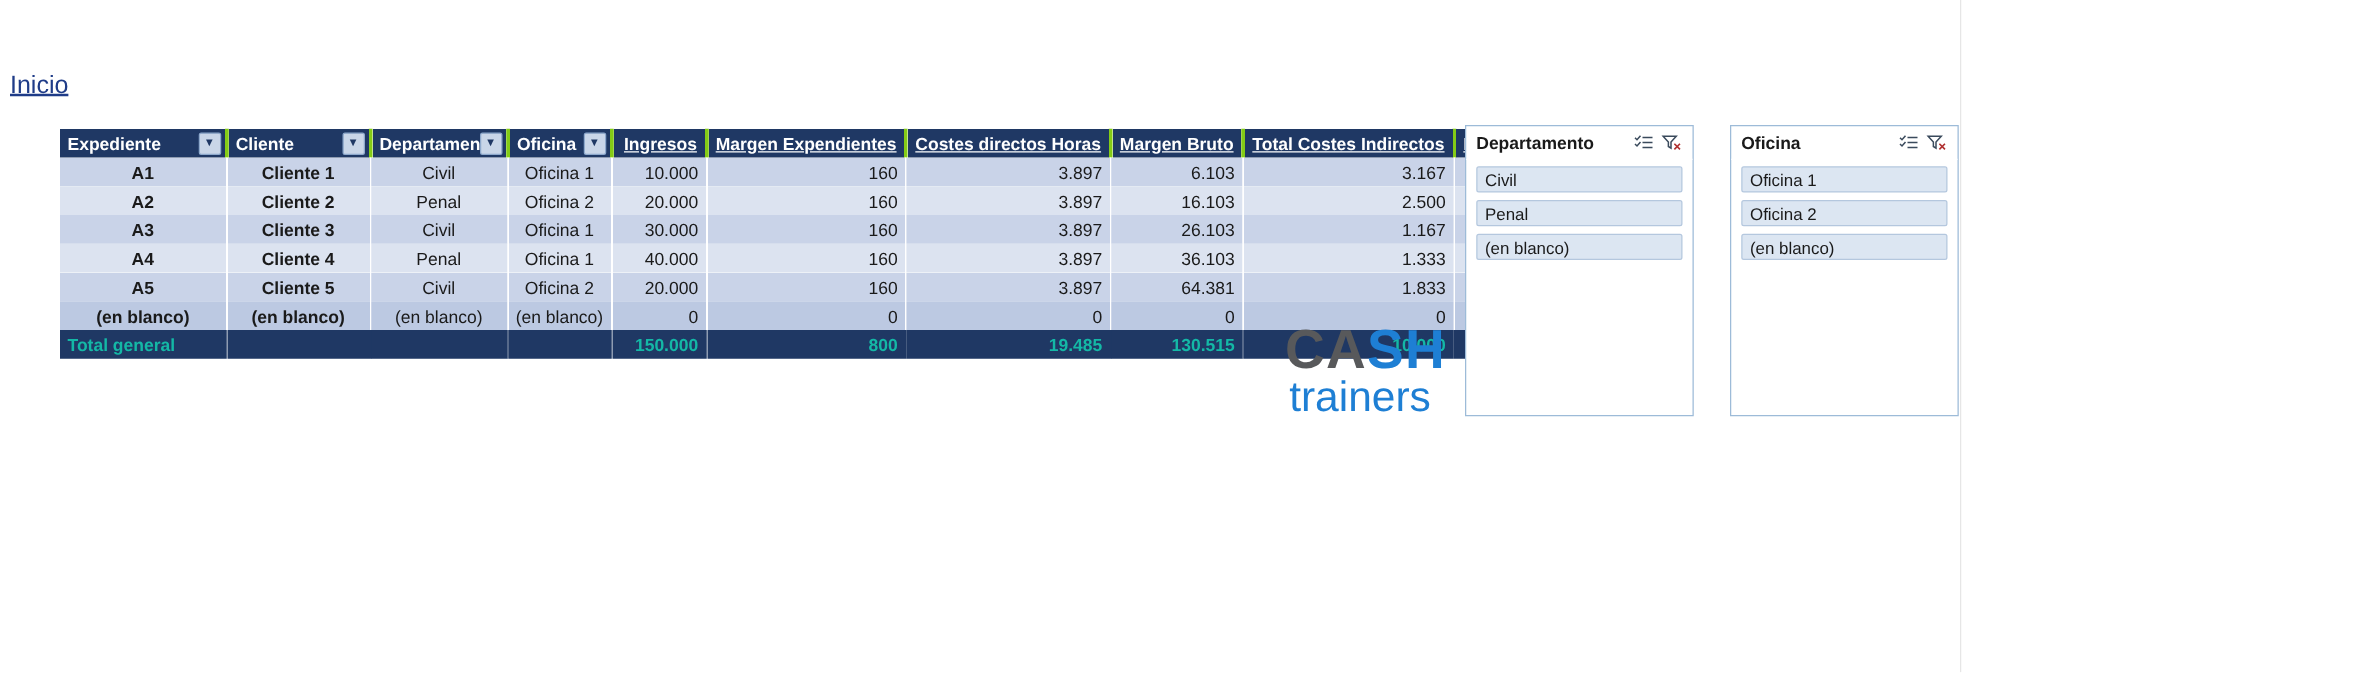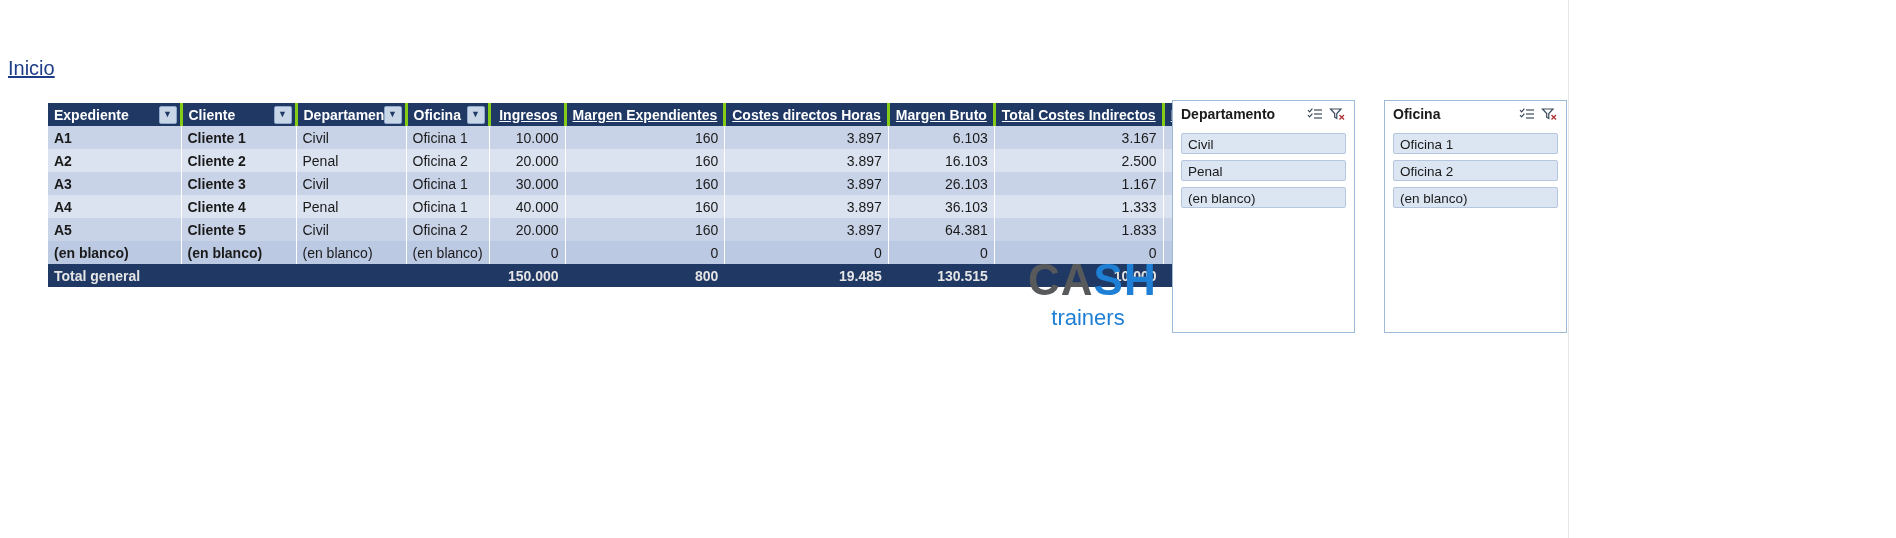--- a/index.html
+++ b/index.html
@@ -67,27 +67,27 @@
     cursor: pointer;
     line-height: 14px;
     text-align: center;
     color: #1f3864;
     font-size: 9px;
   }
 
   .pivot tbody tr.band-a td { background: #c9d3e8; }
   .pivot tbody tr.band-b td { background: #dce3f0; }
   .pivot tbody td { border-right: 1px solid #ffffff; }
-  .pivot td.txt { text-align: left; }
+  .pivot td.txt { text-align: center; }
   .pivot td.num { text-align: right; }
   .pivot td.b { font-weight: bold; }
   .pivot tbody tr.blank-row td { background: #bcc9e2; }
   .pivot tfoot td {
     background: #1f3864;
-    color: #e5e5e5;
+    color: #14b8a6;
     font-weight: bold;
     border-right: 1px solid #1f3864;
   }
   .pivot tfoot td.txt { text-align: left; }
   .pivot tfoot td.num { text-align: right; }
 
   
   .c-exp   { width: 133px; }
   .c-cli   { width: 115px; }
   .c-dep   { width: 110px; }
@@ -158,21 +158,21 @@
   .logo-top {
     font-size: 44px;
     font-weight: bold;
     letter-spacing: 1px;
     line-height: 44px;
     font-family: "Liberation Sans", sans-serif;
   }
   .logo-top .g { color: #58595b; }
   .logo-top .b { color: #1e7fd4; }
   .logo-bottom {
-    font-size: 22px;
+    font-size: 34px;
     color: #1e7fd4;
     line-height: 28px;
     margin-top: 2px;
   }
   
   .right-edge {
     position: absolute;
     left: 1568px;
     top: 0;
     width: 1px;

